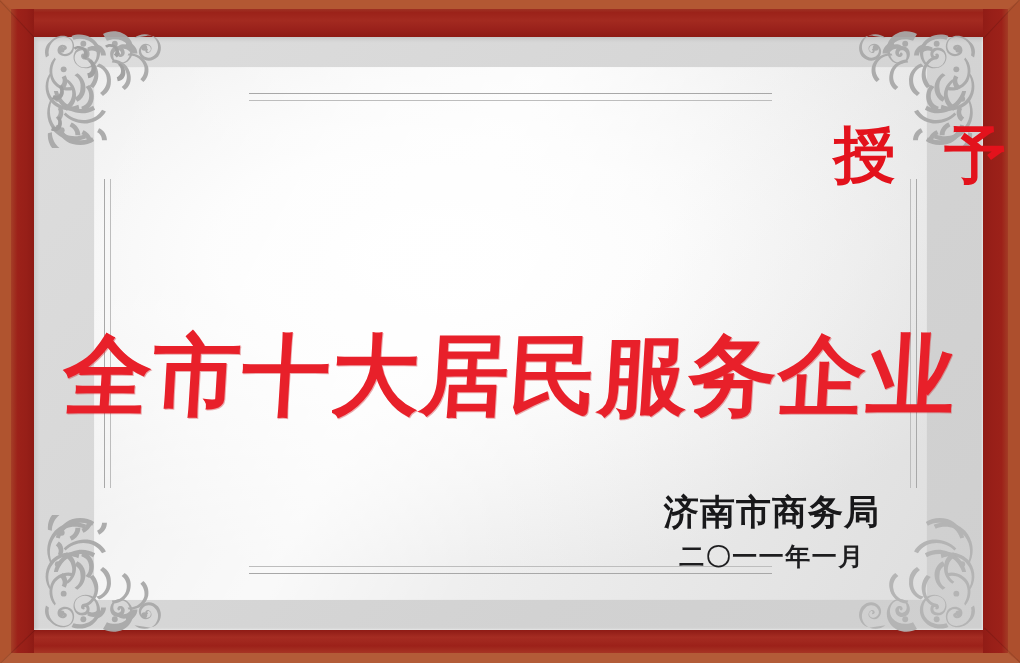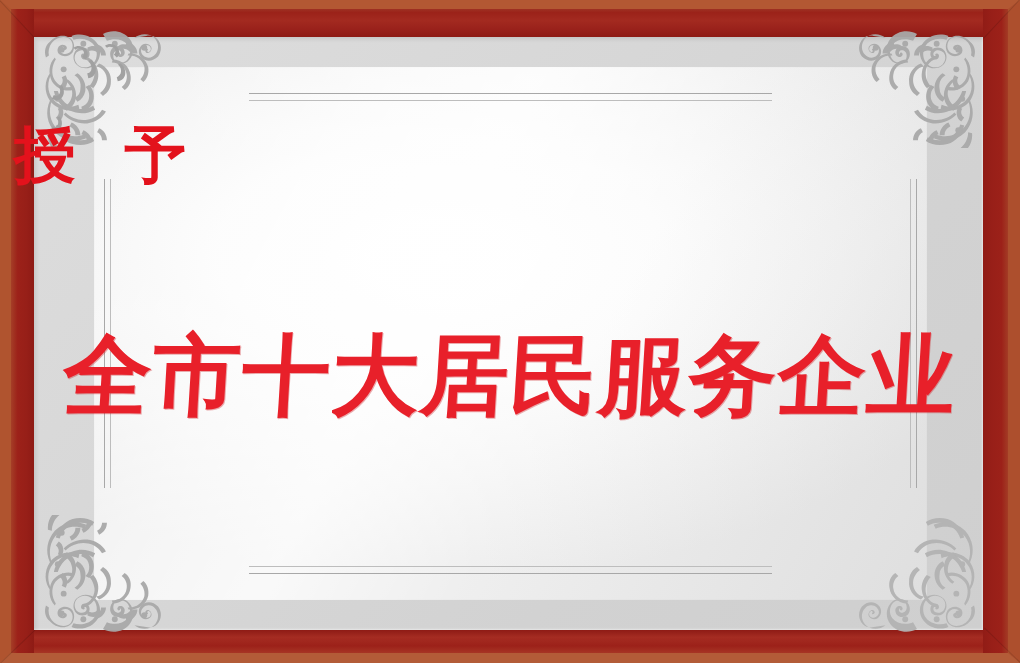--- a/index.html
+++ b/index.html
@@ -139,21 +139,21 @@
   
   .content {
     position: absolute;
     inset: 0;
     pointer-events: none;
   }
   .line-award {
     position: absolute;
     left: 0; right: 0;
     top: 122px;
-    text-align: left;
+    text-align: right;
     color: #e3121c;
     font-family: "DejaVu Serif", "Liberation Serif", serif;
     font-size: 62px;
     font-weight: 600;
     letter-spacing: 0.22em;
     line-height: 1.08;
     text-indent: 0.22em;
   }
   .line-year {
     position: absolute;
@@ -400,15 +400,19 @@
     </svg>
   </div>
 
   <div class="content">
 
     <div class="line-award">授 予</div>
 
 
     <div class="line-headline">全市十大居民服务企业</div>
 
+    <div class="sign-block">
+      <div class="sign-org">济南市商务局</div>
+      <div class="sign-date">二〇一一年一月</div>
+    </div>
 
   </div>
 </div>
 
 </body></html>

